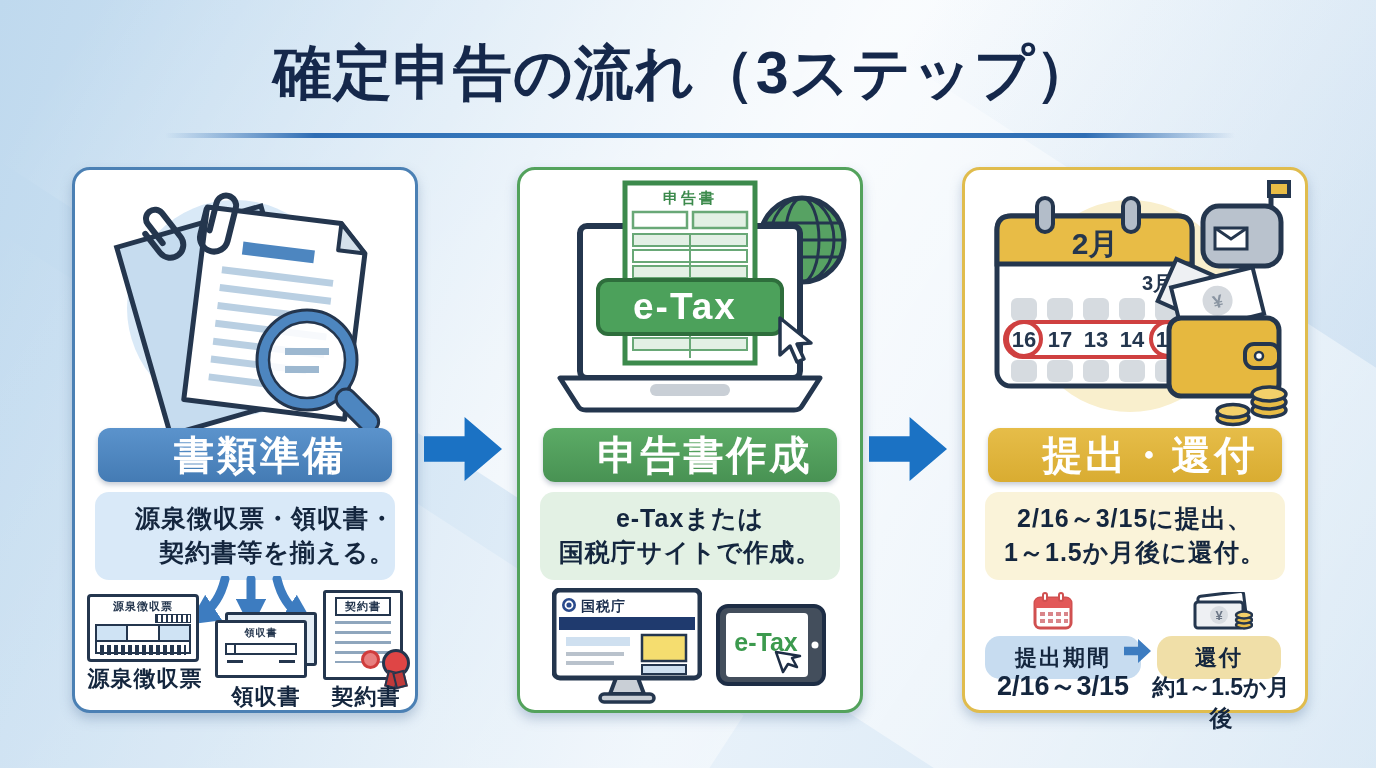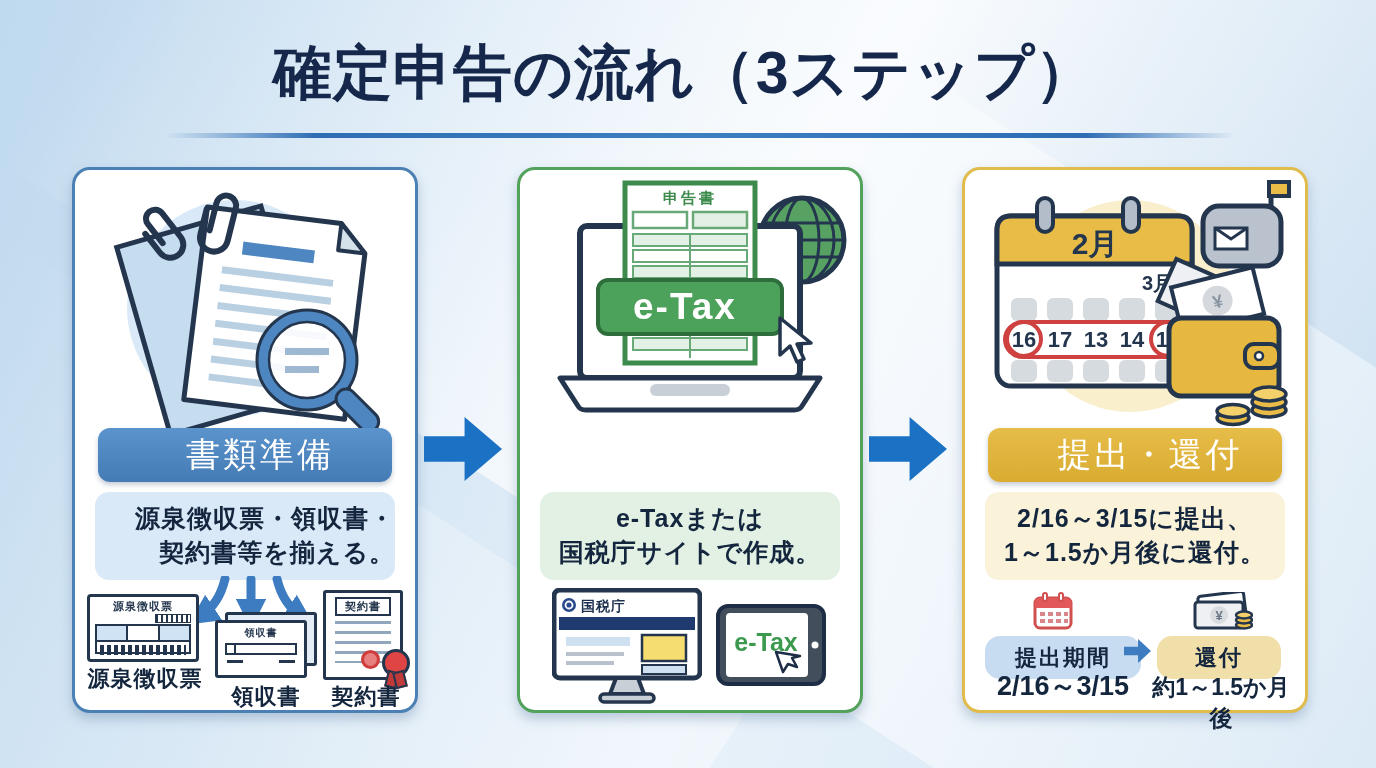--- a/index.html
+++ b/index.html
@@ -23,21 +23,21 @@
       border-radius:18px;border:3px solid;box-sizing:border-box;
       box-shadow:0 6px 12px rgba(90,120,160,.35);}
   .panel1{left:72px;border-color:#4b80b4;}
   .panel2{left:517px;border-color:#53a25c;}
   .panel3{left:962px;border-color:#e0bc4d;}
 
   .illus{position:absolute;left:10px;top:8px;width:320px;height:250px;}
 
   .step-header{position:absolute;top:258px;left:23px;right:23px;height:54px;border-radius:12px;
       display:flex;align-items:center;justify-content:center;color:#fff;
-      font-size:34px;font-weight:normal;letter-spacing:3px;box-shadow:0 3px 5px rgba(70,90,120,.3);padding-left:30px;}
+      font-size:40px;font-weight:bold;letter-spacing:3px;box-shadow:0 3px 5px rgba(70,90,120,.3);padding-left:30px;}
   .h1{background:linear-gradient(#5b93cc,#447bb4);}
   .h2{background:linear-gradient(#5cab66,#489253);}
   .h3{background:linear-gradient(#e6bd49,#d9ac31);text-align:right;}
 
   .step-desc{position:absolute;top:322px;left:20px;right:20px;height:88px;border-radius:14px;
       display:flex;flex-direction:column;align-items:center;justify-content:center;
       font-size:25px;font-weight:bold;color:#14263e;line-height:1.35;letter-spacing:1px;}
   .d1{background:#d9e9f8;align-items:flex-end;} .d2{background:#e3f1e4;} .d3{background:#faf3d9;}
 
   .big-arrow{position:absolute;top:417px;width:78px;height:64px;background:#1b72c4;
@@ -237,20 +237,21 @@
         <rect x="68" y="102" width="184" height="54" rx="10" fill="#4ca15b" stroke="#2e6e3c" stroke-width="4"></rect>
         <text x="155" y="141" text-anchor="middle" font-size="37" font-weight="bold" fill="#ffffff" letter-spacing="2">e-Tax</text>
       </g>
       <path d="M250,140 l0,37 l10,-9 l7,16 l7,-3 l-7,-15 l14,-1 z" fill="#ffffff" stroke="#24364e" stroke-width="3.5" stroke-linejoin="round"></path>
       <g>
         <path d="M30,200 L290,200 L272,228 Q270,232 264,232 L56,232 Q50,232 48,228 Z" fill="#ffffff" stroke="#24364e" stroke-width="5" stroke-linejoin="round"></path>
         <rect x="120" y="206" width="80" height="12" rx="6" fill="#c9cfd6"></rect>
       </g>
     </svg>
 
+    <div class="step-header h2">申告書作成</div>
     <div class="step-desc d2">
       <div>e-Taxまたは</div>
       <div>国税庁サイトで作成。</div>
     </div>
 
     <div class="monitor-wrap">
       <svg width="150" height="118" viewBox="0 0 150 118">
         <rect x="2" y="2" width="146" height="88" rx="6" fill="#ffffff" stroke="#24364e" stroke-width="5"></rect>
         <circle cx="17" cy="17" r="7" fill="#2a4a8c"></circle>
         <circle cx="17" cy="17" r="3.5" fill="none" stroke="#ffffff" stroke-width="1.8"></circle>

